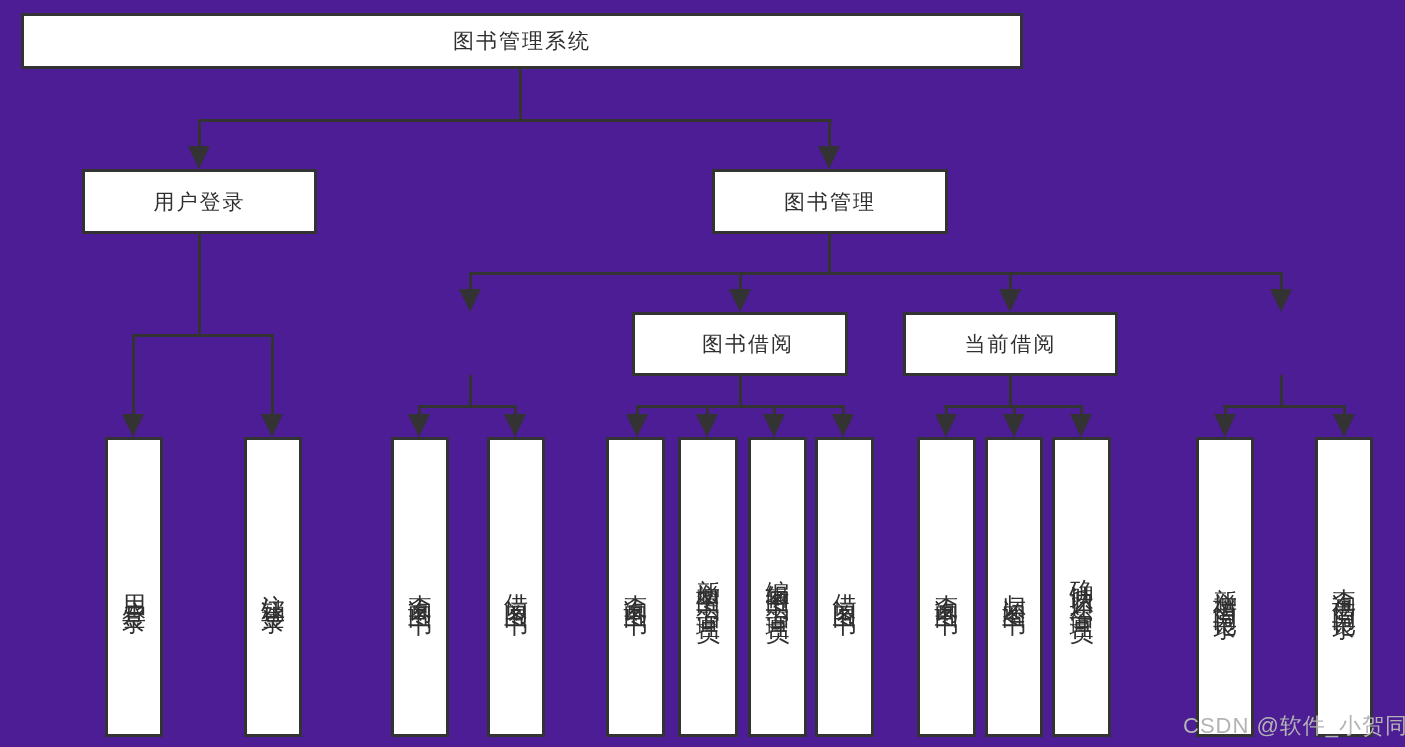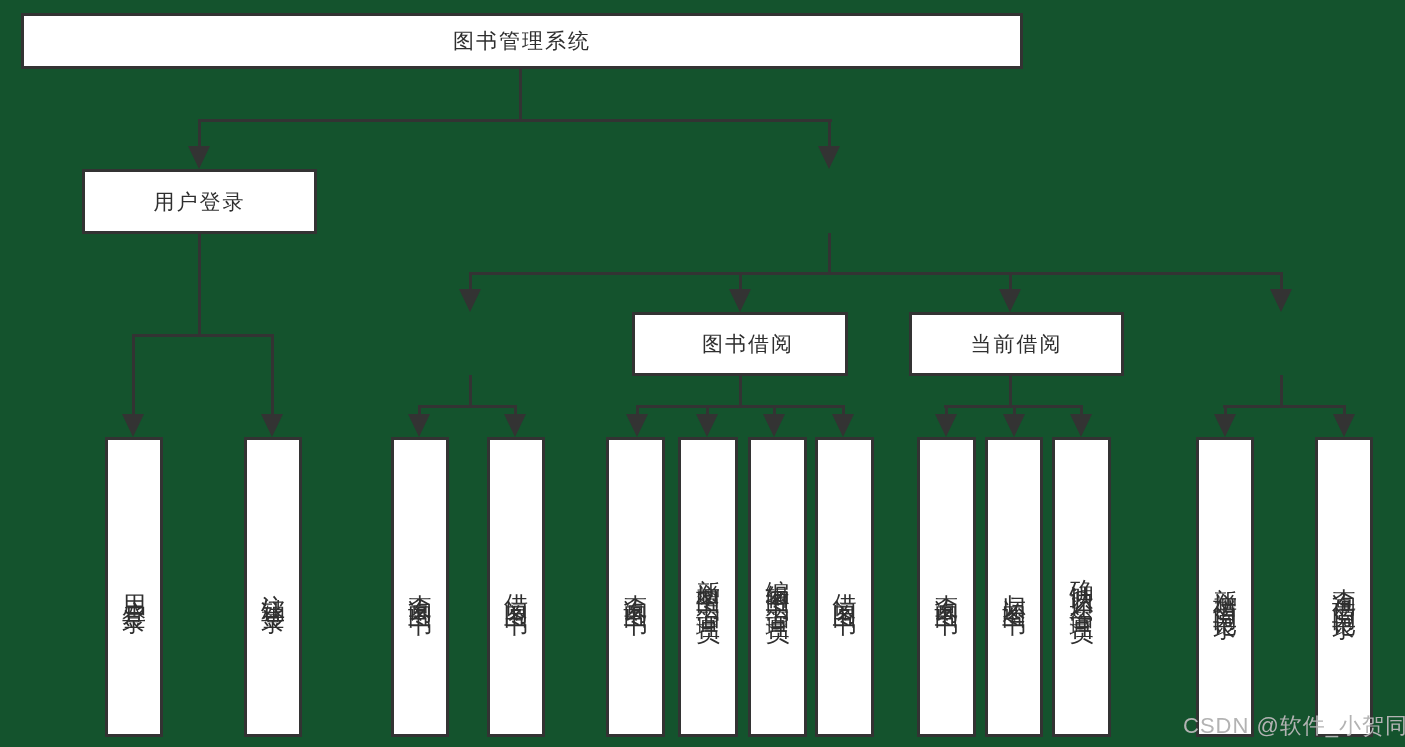--- a/index.html
+++ b/index.html
@@ -1,19 +1,19 @@
 <!DOCTYPE html>
 <html><head>
 <meta charset="utf-8">
 <style>
   html,body { margin:0; padding:0; background:#ffffff; }
   .canvas {
     position:relative;
     width:1405px; height:747px;
-    background:#14532d;
+    background:#4c1d95;
     font-family:"Liberation Sans","DejaVu Sans",sans-serif;
     overflow:hidden;
   }
   .node {
     position:absolute;
     box-sizing:border-box;
     border:3px solid #333333;
     background:#ffffff;
     color:#2f2f2f;
     display:flex;
@@ -47,23 +47,24 @@
   }
 </style>
 </head>
 <body>
 
 <div class="canvas">
 
   <div class="node hbox" style="left:21px;top:13px;width:1002px;height:56px;">图书管理系统</div>
 
   <div class="node hbox" style="left:82px;top:169px;width:235px;height:65px;">用户登录</div>
+  <div class="node hbox" style="left:712px;top:169px;width:236px;height:65px;">图书管理</div>
 
   <div class="node hbox" style="left:632px;top:312px;width:216px;height:64px;padding-left:16px;">图书借阅</div>
-  <div class="node hbox" style="left:903px;top:312px;width:215px;height:64px;margin-left:6px;">当前借阅</div>
+  <div class="node hbox" style="left:903px;top:312px;width:215px;height:64px;">当前借阅</div>
 
   <div class="node leaf" style="left:105px;top:437px;width:58px;height:300px;">用户登录</div>
   <div class="node leaf" style="left:244px;top:437px;width:58px;height:300px;">注销登录</div>
 
   <div class="node leaf" style="left:391px;top:437px;width:58px;height:300px;">查询图书</div>
   <div class="node leaf" style="left:487px;top:437px;width:58px;height:300px;">借阅图书</div>
 
   <div class="node leaf" style="left:606px;top:437px;width:59px;height:300px;">查询图书</div>
   <div class="node leaf" style="left:678px;top:437px;width:60px;height:300px;">新增图书（管理员）</div>
   <div class="node leaf" style="left:748px;top:437px;width:59px;height:300px;">编辑图书（管理员）</div>

